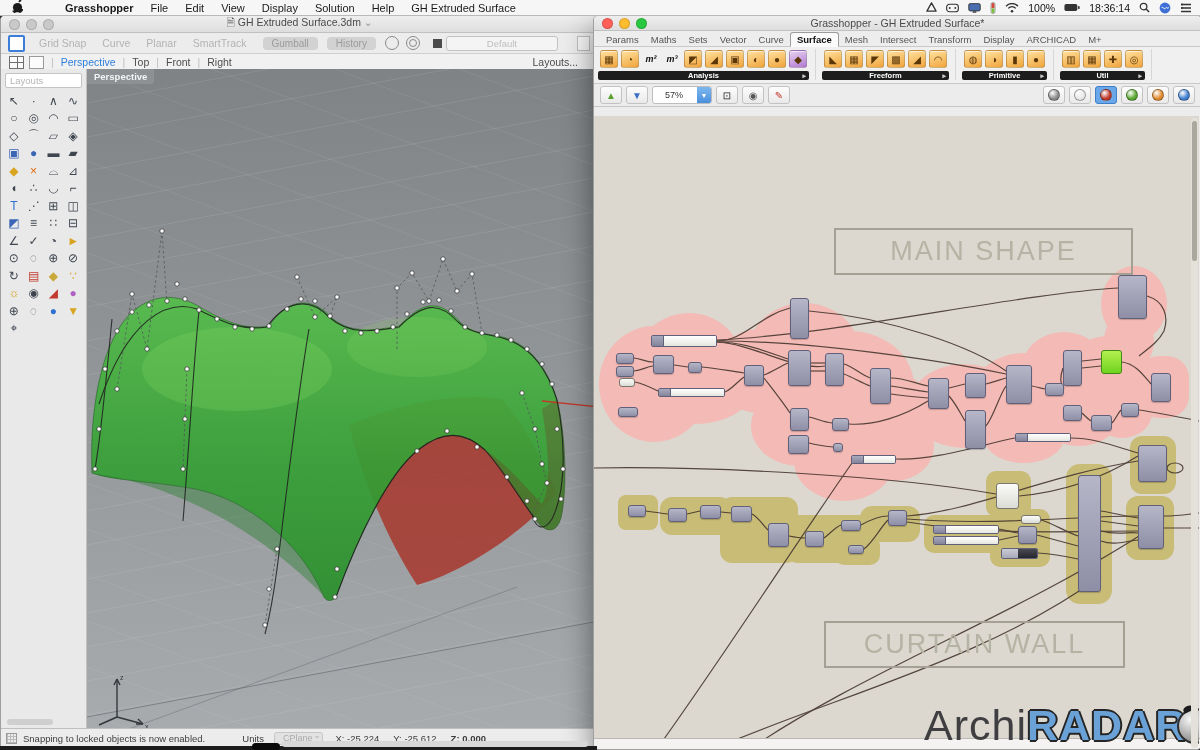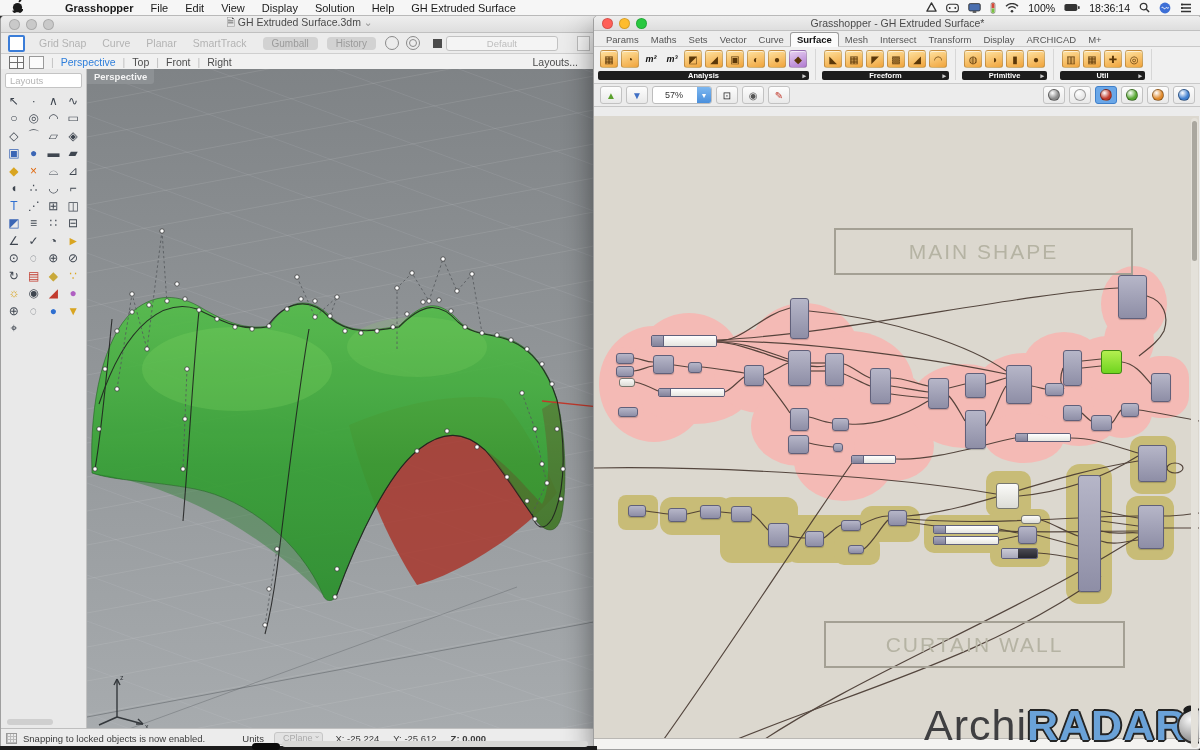--- a/index.html
+++ b/index.html
@@ -119,21 +119,21 @@
   .node.comp{background:linear-gradient(180deg,#b6b6c8,#8e8ea6);border:1px solid #60607a;box-shadow:0 1px 1px rgba(0,0,0,.2);}
   .node.selected{background:linear-gradient(180deg,#b4ef50,#6fd41f);border:1px solid #3f8a12;}
   .node.panel{background:linear-gradient(180deg,#fbfbf9,#dcdcd6);border:1px solid #77776f;}
   .node.slider{display:flex;border:1px solid #60607a;border-radius:2px;overflow:hidden;background:none;}
   .node.slider i{display:block;width:11px;background:linear-gradient(180deg,#a9a9bd,#83839b);border-right:1px solid #60607a;}
   .node.slider b{display:block;flex:1;background:linear-gradient(180deg,#ffffff,#e6e6e0);}
   .node.toggle{display:flex;border:1px solid #60607a;border-radius:2px;overflow:hidden;}
   .node.toggle i{display:block;width:45%;background:linear-gradient(180deg,#cbcbd6,#a8a8ba);}
   .node.toggle b{display:block;flex:1;background:linear-gradient(180deg,#4a4a52,#26262e);}
 
-  .gh-grouplabel{position:absolute;border:2px solid #a4a094;color:#b5b3a3;font-size:21px;letter-spacing:2px;
+  .gh-grouplabel{position:absolute;border:2px solid #a4a094;color:#b5b3a3;font-size:27px;letter-spacing:2px;
     display:flex;align-items:center;justify-content:center;z-index:4;background:transparent;}
   #wm{position:absolute;left:330px;top:585px;z-index:5;display:flex;align-items:center;}
   #wm .p1{font-size:43px;color:#3f3f41;letter-spacing:1px;}
   #wm .p2{font-size:43px;font-weight:bold;color:#6aa2d8;letter-spacing:1px;
     text-shadow:-2px 0 #252525,2px 0 #252525,0 -2px #252525,0 2px #252525,-1px -1px #252525,1px 1px #252525;}
   #wm .globe{width:32px;height:32px;border-radius:50%;margin-left:-10px;border:2px solid #2e2e2e;
     background:radial-gradient(circle at 35% 30%,#f7f7f7,#a8a8a8 55%,#6c6c6c);position:relative;z-index:-0;}
   #wm .globe::after{content:"";position:absolute;left:4px;top:-4px;width:10px;height:6px;background:#1d1d1d;
     border-radius:50% 50% 0 0;transform:rotate(-25deg);}
 

